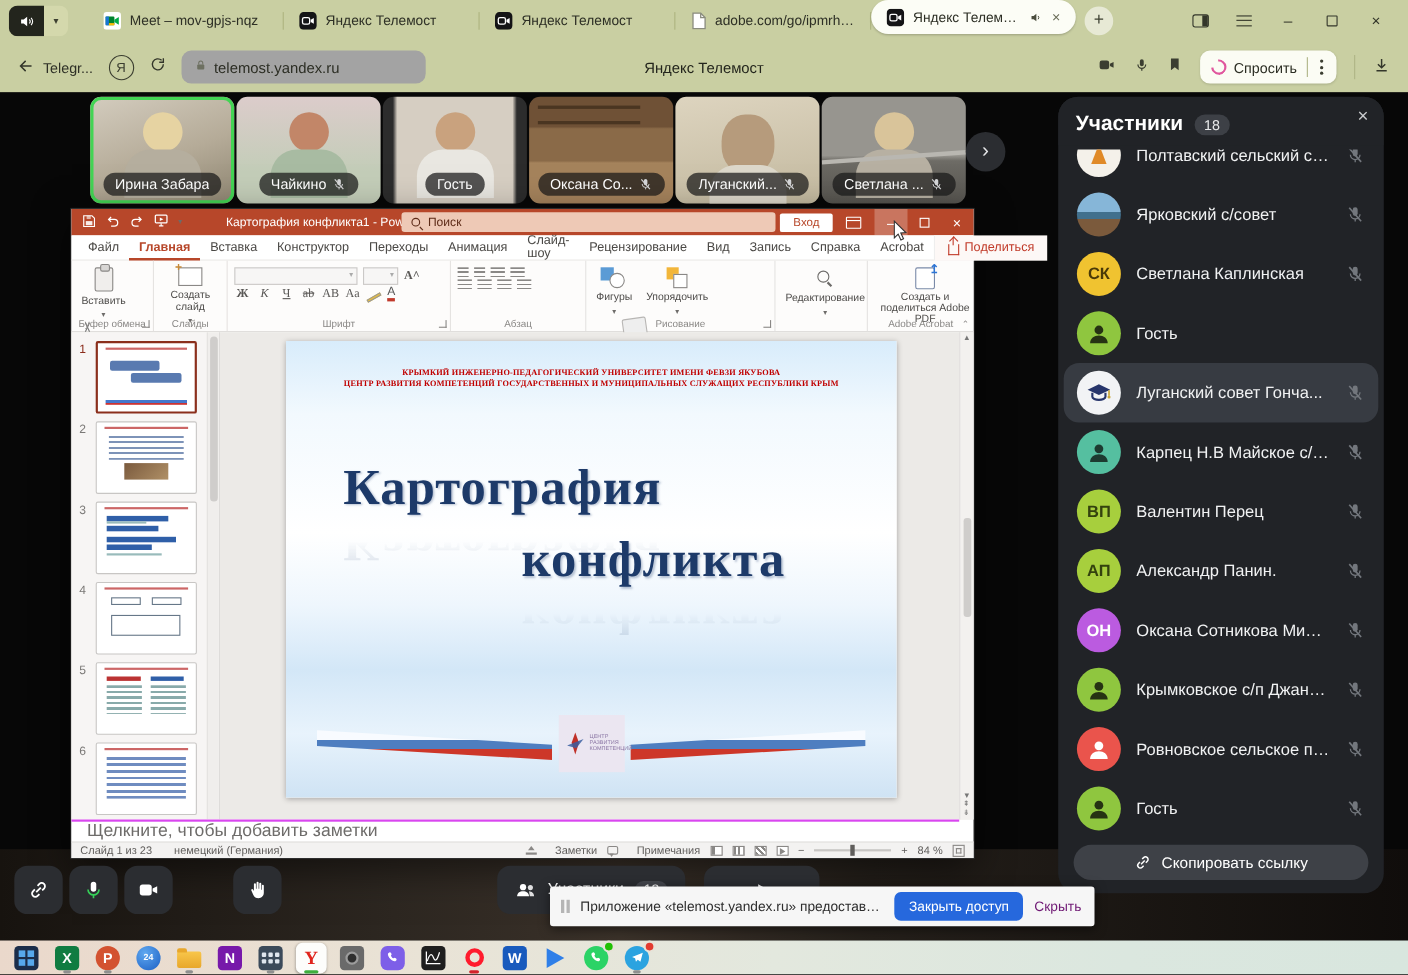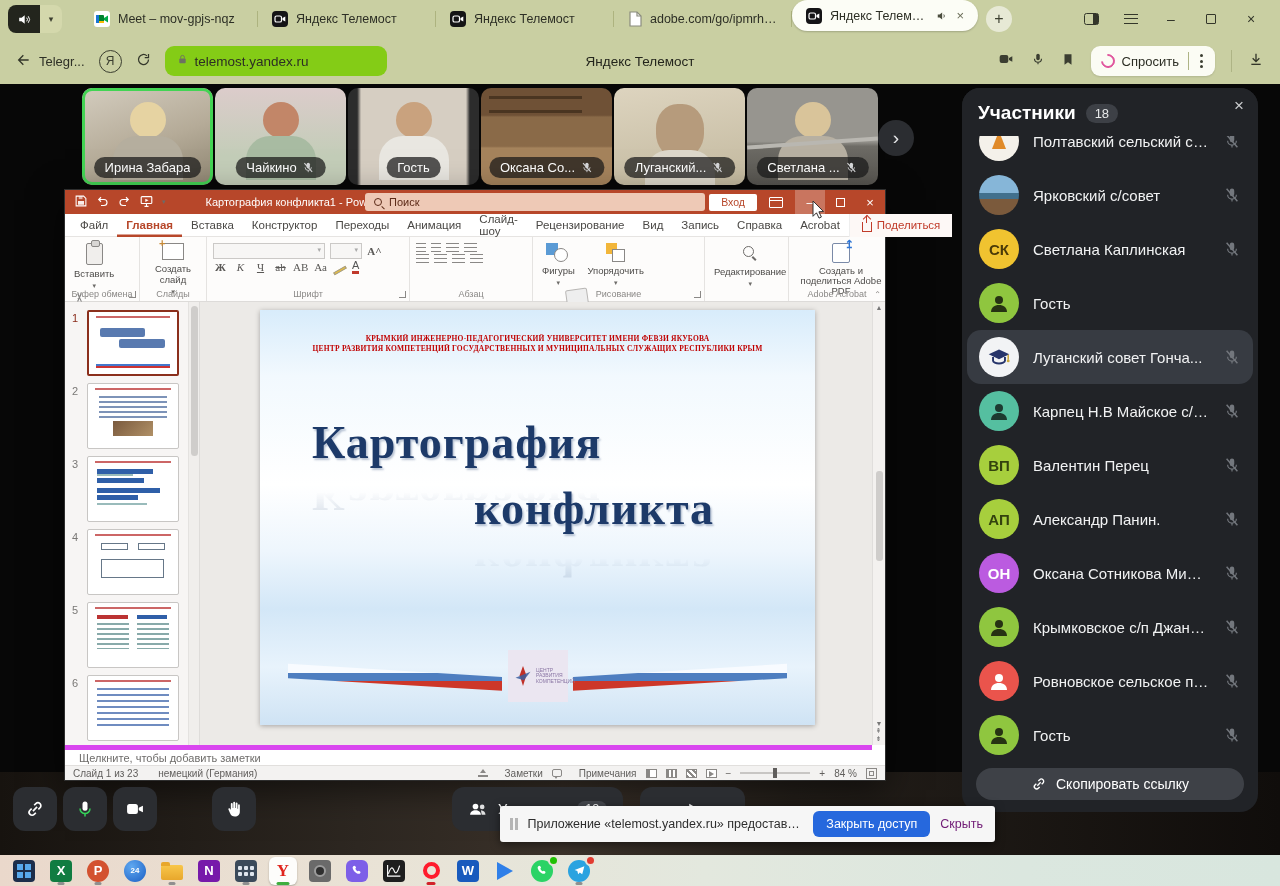--- a/index.html
+++ b/index.html
@@ -23,21 +23,21 @@
 .win-ctls{margin-left:auto;display:flex;align-items:center;gap:22px;padding-right:20px;color:#33362a}
 .wc{display:flex;align-items:center;justify-content:center;width:18px;height:18px;font-size:14px}
 .ic-panels{width:15px;height:12px;border:1.6px solid #33362a;border-radius:2.5px;position:relative}
 .ic-panels::after{content:"";position:absolute;right:0;top:0;bottom:0;width:5px;background:#33362a}
 .ic-burger{width:14px;height:10px;border-top:1.8px solid #33362a;border-bottom:1.8px solid #33362a;position:relative}
 .ic-burger::after{content:"";position:absolute;left:0;right:0;top:2.6px;height:1.8px;background:#33362a}
 .ic-max{width:10px;height:10px;border:1.6px solid #33362a;border-radius:1px}
 .toolbar{position:absolute;left:0;top:38px;right:0;height:46px;display:flex;align-items:center;padding:0 16px;gap:14px}
 .back{display:flex;align-items:center;gap:7px;font-size:13px;color:#2e3026;flex:none}
 .alice{width:23px;height:23px;border:1.7px solid #3a3d2f;border-radius:50%;font-size:12px;display:flex;align-items:center;justify-content:center;color:#3a3d2f;flex:none}
-.urlbox{display:flex;align-items:center;gap:7px;background:#84cc16;border-radius:9px;height:30px;padding:0 12px;font-size:13.5px;color:#2c2e24;width:222px;flex:none}
+.urlbox{display:flex;align-items:center;gap:7px;background:#a3a3a3;border-radius:9px;height:30px;padding:0 12px;font-size:13.5px;color:#2c2e24;width:222px;flex:none}
 .page-title{position:absolute;left:50%;transform:translateX(-50%);font-size:13.5px;color:#23251c;white-space:nowrap}
 .tb-right{margin-left:auto;display:flex;align-items:center;gap:16px}
 .ask{display:flex;align-items:center;gap:7px;background:#fbfcf4;border-radius:9px;height:30px;padding:0 10px;font-size:13px;color:#2c2e24;box-shadow:0 1px 2px rgba(0,0,0,.12)}
 .swirl{width:14px;height:14px;border-radius:50%;border:2.2px solid #e0579e;border-left-color:transparent;transform:rotate(40deg)}
 .kebab{display:flex;flex-direction:column;gap:2.5px;padding:0 2px}
 .kebab i{width:3px;height:3px;border-radius:50%;background:#3b3e31}
 .vline{width:1px;height:22px;background:#aeb485}
 .ask .vline{height:18px;margin:0 2px}
 
 
@@ -152,21 +152,21 @@
 .sl-t1{left:52px;top:106px}
 .sl-t2{left:214px;top:172px}
 .sl-tr{position:absolute;font-family:"Liberation Serif",serif;font-weight:bold;font-size:46px;color:#1d3a69;letter-spacing:1px;white-space:nowrap;transform:scaleY(-1);opacity:.16;-webkit-mask-image:linear-gradient(0deg,transparent 45%,#000 100%);mask-image:linear-gradient(0deg,transparent 45%,#000 100%)}
 .sl-t1r{left:52px;top:158px}
 .sl-t2r{left:214px;top:224px}
 .wing{position:absolute;top:352px;width:214px;height:30px;background:linear-gradient(180deg,#f8fbff 0 36%,#4e7ec0 36% 64%,#cd3729 64% 100%);clip-path:polygon(0 6%,100% 50%,100% 96%,0 54%)}
 .wingL{left:28px}
 .wingR{right:28px;transform:scaleX(-1)}
 .sl-logo{position:absolute;left:248px;top:340px;width:60px;height:52px;background:#ebe6f1;display:flex;align-items:center;justify-content:center;gap:3px}
 .sl-logo .ltxt{font-size:5px;line-height:5.5px;color:#8a76a4;width:27px}
-.ppt-notes{position:absolute;left:0;top:555px;right:13px;height:20px;background:#fff;border-top:5px solid #d946ef;display:flex;align-items:center;padding-left:14px;font-size:11px;color:#6e6c6a}
+.ppt-notes{position:absolute;left:0;top:555px;right:13px;height:20px;background:#fff;border-top:2px solid #d946ef;display:flex;align-items:center;padding-left:14px;font-size:16px;color:#6e6c6a}
 .ppt-status{position:absolute;left:0;top:575px;right:0;height:15px;background:#f3f2f1;border-top:1px solid #e1dfdd;display:flex;align-items:center;font-size:10px;color:#605e5c;padding:0 8px;gap:20px}
 .st-right{margin-left:auto;display:flex;align-items:center;gap:9px}
 .stt{display:flex;align-items:center;gap:17px}
 .vico{width:11px;height:9px;border:1px solid #8a8886;background:#fff;position:relative}
 .vico.a{background:linear-gradient(90deg,#8a8886 0 3px,#fff 3px)}
 .vico.b{background:repeating-linear-gradient(90deg,#8a8886 0 2px,#fff 2px 4px)}
 .vico.c{background:repeating-linear-gradient(45deg,#8a8886 0 2px,#fff 2px 4px)}
 .vico.d::after{content:"";position:absolute;left:2px;top:1px;border-left:5px solid #8a8886;border-top:3px solid transparent;border-bottom:3px solid transparent}
 .zslider{width:70px;height:2px;background:#c8c6c4;position:relative}
 .zknob{position:absolute;left:46%;top:-4px;width:4px;height:10px;background:#605e5c}

